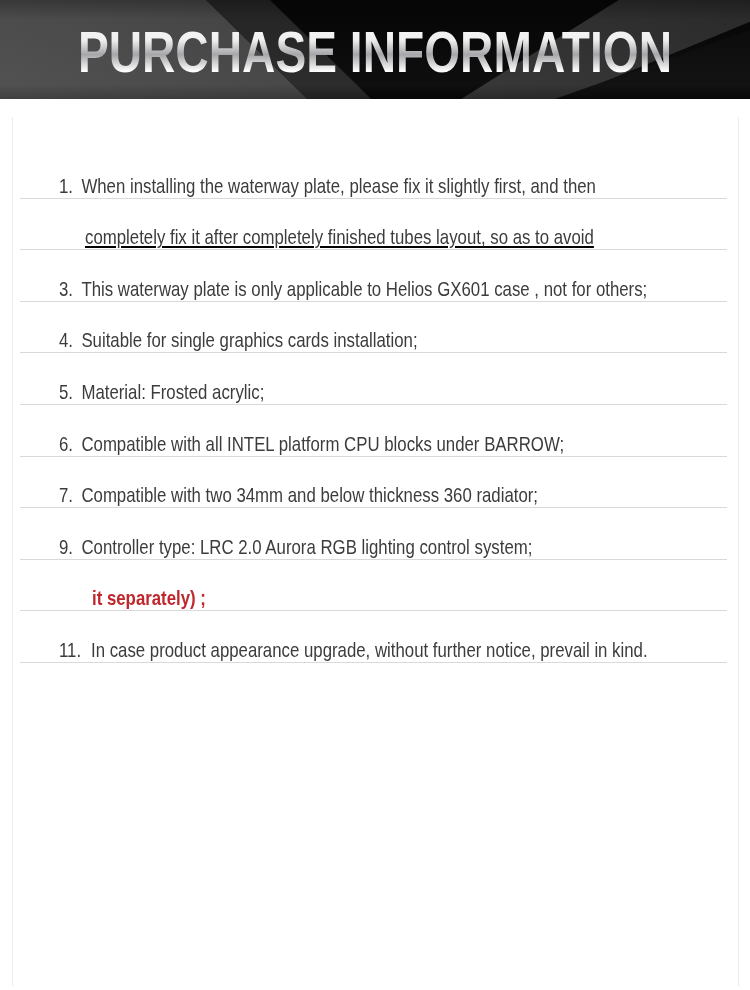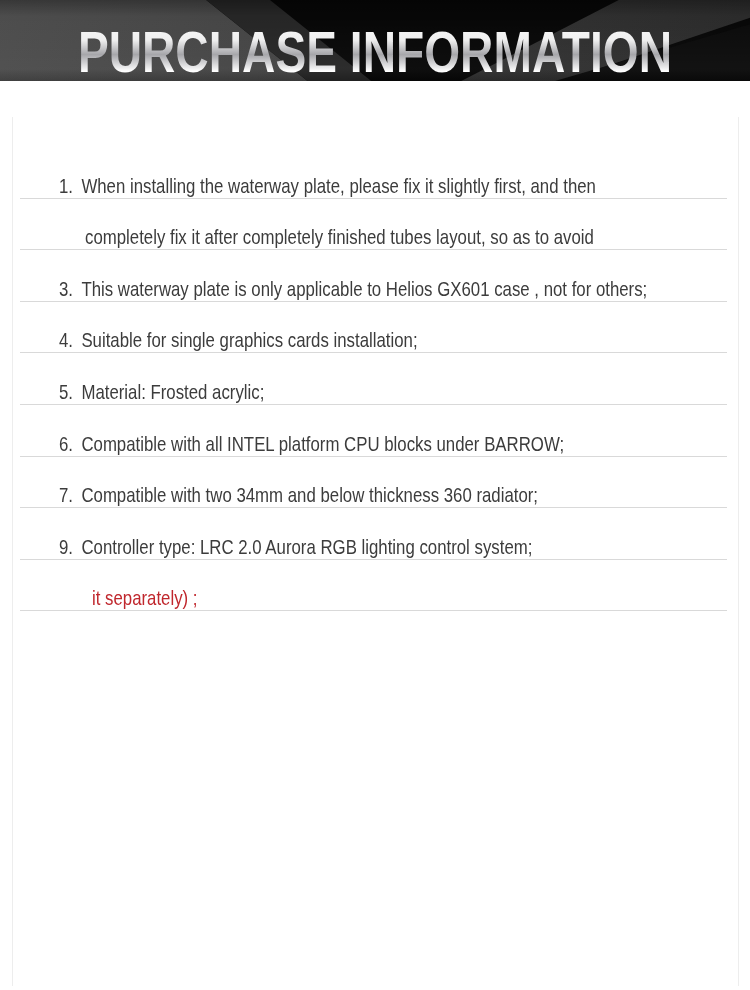--- a/index.html
+++ b/index.html
@@ -5,21 +5,21 @@
   :root{
     --accent-red:#c0272d;
     --body-text:#3c3c3c;
     --rule-line:#d9d9d9;
   }
   html,body{margin:0;padding:0;background:#ffffff;}
   body{font-family:"Liberation Sans","DejaVu Sans",sans-serif;}
   .page{position:relative;width:750px;height:990px;overflow:hidden;background:#ffffff;}
 
   
-  .banner{position:absolute;left:0;top:0;width:750px;height:81px;background:#070707;overflow:hidden;}
+  .banner{position:absolute;left:0;top:0;width:750px;height:99px;background:#070707;overflow:hidden;}
   .stripe{position:absolute;inset:0;}
   .stripe-left{background:linear-gradient(115deg,#4d4d4d 0%,#424242 45%,#303030 100%);
     clip-path:polygon(0 0,27.5% 0,41% 100%,0 100%);}
   .stripe-mid{background:#262626;
     clip-path:polygon(27.5% 0,36% 0,49.5% 100%,41% 100%);}
   .stripe-right{background:linear-gradient(115deg,#3f3f3f 0%,#2a2a2a 100%);
     clip-path:polygon(82.5% 0,100% 0,100% 22%,75% 100%,61.5% 100%);}
   .stripe-right-dark{background:#0b0b0b;
     clip-path:polygon(100% 30%,100% 100%,74% 100%);}
   .banner-shade{position:absolute;inset:0;background:linear-gradient(180deg,rgba(0,0,0,.28) 0%,rgba(0,0,0,0) 20%,rgba(255,255,255,.03) 85%,rgba(0,0,0,.15) 100%);}
@@ -41,22 +41,22 @@
   .side-frame{position:absolute;left:12px;right:11px;top:117px;bottom:4px;
     border-left:1px solid #ededed;border-right:1px solid #ededed;pointer-events:none;}
 
   
   .notes{position:absolute;left:20px;top:147px;width:707px;}
   .row{box-sizing:border-box;height:51.6px;border-bottom:1px solid var(--rule-line);
     display:flex;align-items:flex-end;overflow:visible;}
   .wrap{display:inline-block;transform:scaleX(0.8);transform-origin:0 100%;
     white-space:nowrap;line-height:24px;font-size:21px;color:var(--body-text);}
   .p-num{padding-left:39px;align-items:flex-end;}
-  .p-cont{padding-left:65px;}
-  .p-cont2{padding-left:72px;}
+  .p-cont{padding-left:65px;text-decoration:underline;}
+  .p-cont2{padding-left:72px;font-weight:bold;}
   .item-number{display:inline-block;width:28px;color:var(--body-text);}
   .item-number.wide{width:40px;}
   .item-text{color:var(--body-text);}
   .red .item-text{color:var(--accent-red);}
 </style>
 </head>
 <body>
 
 <div class="page">
 
@@ -93,15 +93,18 @@
     </div>
     <div class="row p-num">
       <span class="wrap"><span class="item-number">7.</span><span class="item-text">Compatible with two 34mm and below thickness 360 radiator;</span></span>
     </div>
     <div class="row p-num">
       <span class="wrap"><span class="item-number">9.</span><span class="item-text">Controller type: LRC 2.0 Aurora RGB lighting control system;</span></span>
     </div>
     <div class="row p-cont2 red">
       <span class="wrap"><span class="item-text">it separately) ;</span></span>
     </div>
+    <div class="row p-num">
+      <span class="wrap"><span class="item-number wide">11.</span><span class="item-text">In case product appearance upgrade, without further notice, prevail in kind.</span></span>
+    </div>
 
   </div>
 </div>
 
 </body></html>

